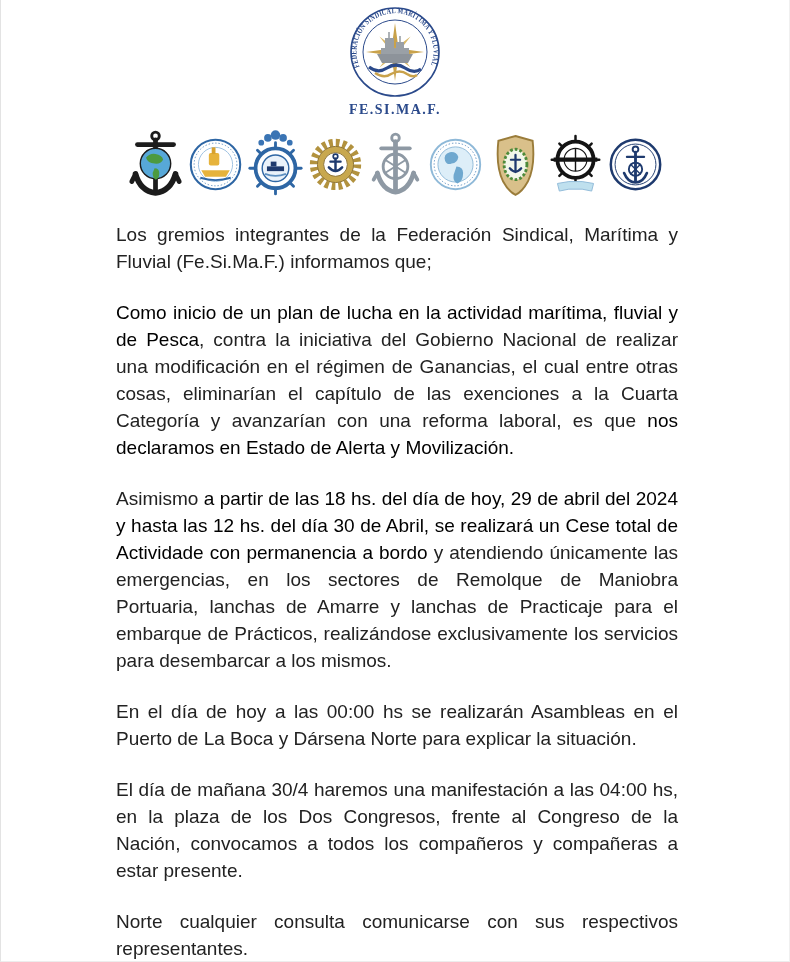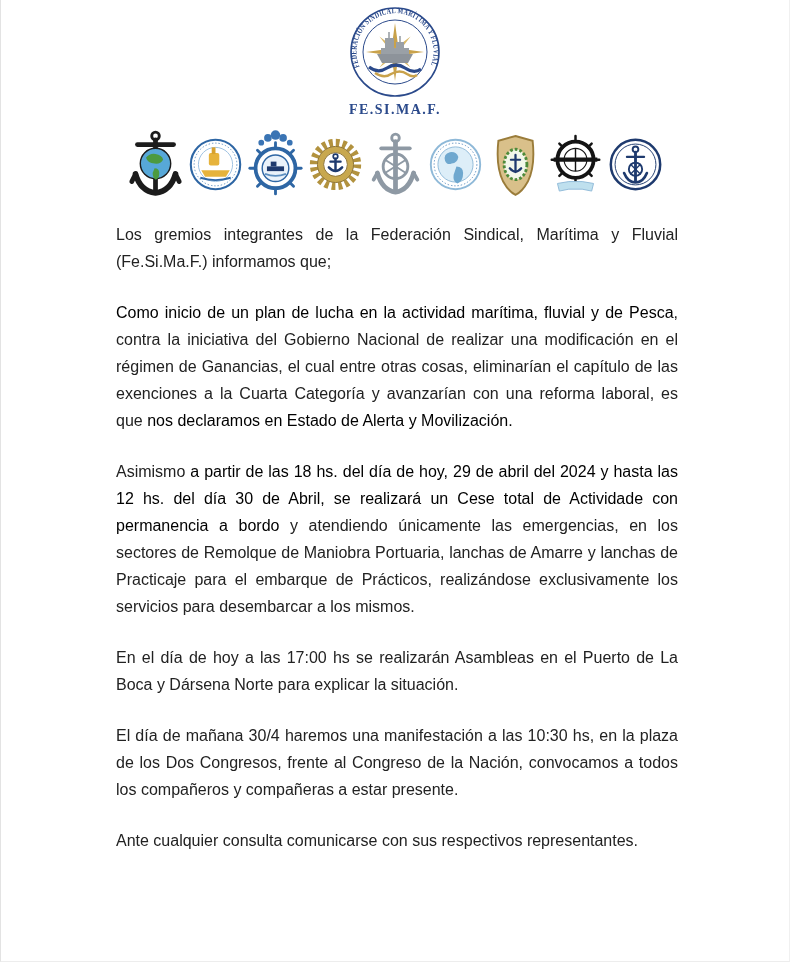--- a/index.html
+++ b/index.html
@@ -6,21 +6,21 @@
   .page{
     width:790px;height:962px;background:#ffffff;position:relative;overflow:hidden;
     border-left:1px solid #e3e3e3;border-right:1px solid #f0f0f0;border-bottom:1px solid #ededed;
     font-family:"Liberation Sans", sans-serif;box-sizing:border-box;
   }
   .header{padding-top:4px;text-align:center;}
   .emblems{display:flex;justify-content:center;align-items:center;gap:3px;margin-top:2px;}
   .emblems svg{display:block;}
   .content{
     margin:21px 111px 0 115px;
-    font-size:16px;line-height:27px;color:#222;text-align:justify;
+    font-size:19px;line-height:27px;color:#222;text-align:justify;
   }
   .content p{margin:0 0 24px 0;}
   .content .b{font-weight:400;color:#000;}
   .arc-text{font-family:"Liberation Serif", serif;font-weight:700;fill:#2b4a8b;letter-spacing:.4px;}
   .acronym-text{font-family:"Liberation Serif", serif;font-weight:700;fill:#2b4a8b;letter-spacing:1.5px;}
 </style>
 </head>
 <body>
 
 <div class="page">
@@ -194,18 +194,18 @@
         <line x1="35" y1="38" x2="25" y2="48" stroke-width="1.4"></line>
       </g>
     </svg>
 
   </div>
 
   <div class="content">
     <p><span>Los gremios integrantes de la Federación Sindical, Marítima y Fluvial (Fe.Si.Ma.F.) informamos que;</span></p>
     <p><span class="b">Como inicio de un plan de lucha en la actividad marítima, fluvial y de Pesca</span><span>, contra la iniciativa del Gobierno Nacional de realizar una modificación en el régimen de Ganancias, el cual entre otras cosas, eliminarían el capítulo de las exenciones a la Cuarta Categoría y avanzarían con una reforma laboral, es que </span><span class="b">nos declaramos en Estado de Alerta y Movilización.</span></p>
     <p><span>Asimismo </span><span class="b">a partir de las 18 hs. del día de hoy, 29 de abril del 2024 y hasta las 12 hs. del día 30 de Abril, se realizará un Cese total de Actividade con permanencia a bordo</span><span> y atendiendo únicamente las emergencias, en los sectores de Remolque de Maniobra Portuaria, lanchas de Amarre y lanchas de Practicaje para el embarque de Prácticos, realizándose exclusivamente los servicios para desembarcar a los mismos.</span></p>
-    <p><span>En el día de hoy a las 17:00 hs se realizarán Asambleas en el Puerto de La Boca y Dársena Norte para explicar la situación.</span></p>
-    <p><span>El día de mañana 30/4 haremos una manifestación a las 10:30 hs, en la plaza de los Dos Congresos, frente al Congreso de la Nación, convocamos a todos los compañeros y compañeras a estar presente.</span></p>
-    <p><span>Ante cualquier consulta comunicarse con sus respectivos representantes.</span></p>
+    <p><span>En el día de hoy a las 00:00 hs se realizarán Asambleas en el Puerto de La Boca y Dársena Norte para explicar la situación.</span></p>
+    <p><span>El día de mañana 30/4 haremos una manifestación a las 04:00 hs, en la plaza de los Dos Congresos, frente al Congreso de la Nación, convocamos a todos los compañeros y compañeras a estar presente.</span></p>
+    <p><span>Norte cualquier consulta comunicarse con sus respectivos representantes.</span></p>
   </div>
 
 </div>
 
 </body></html>

